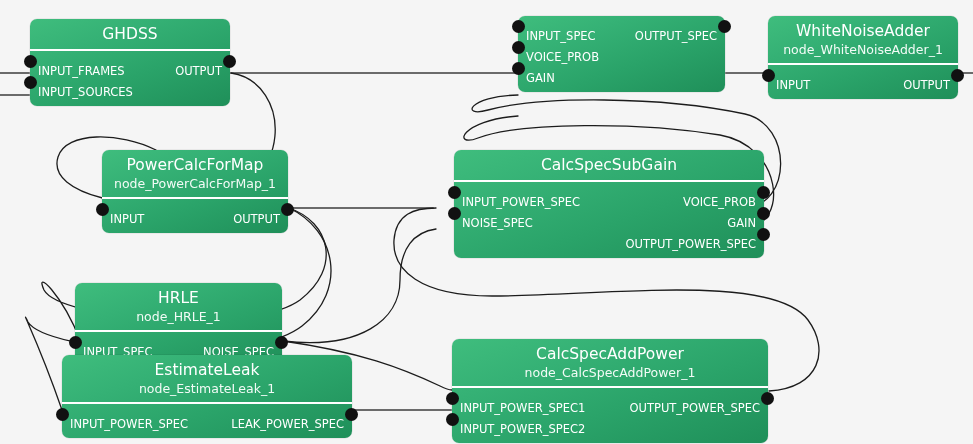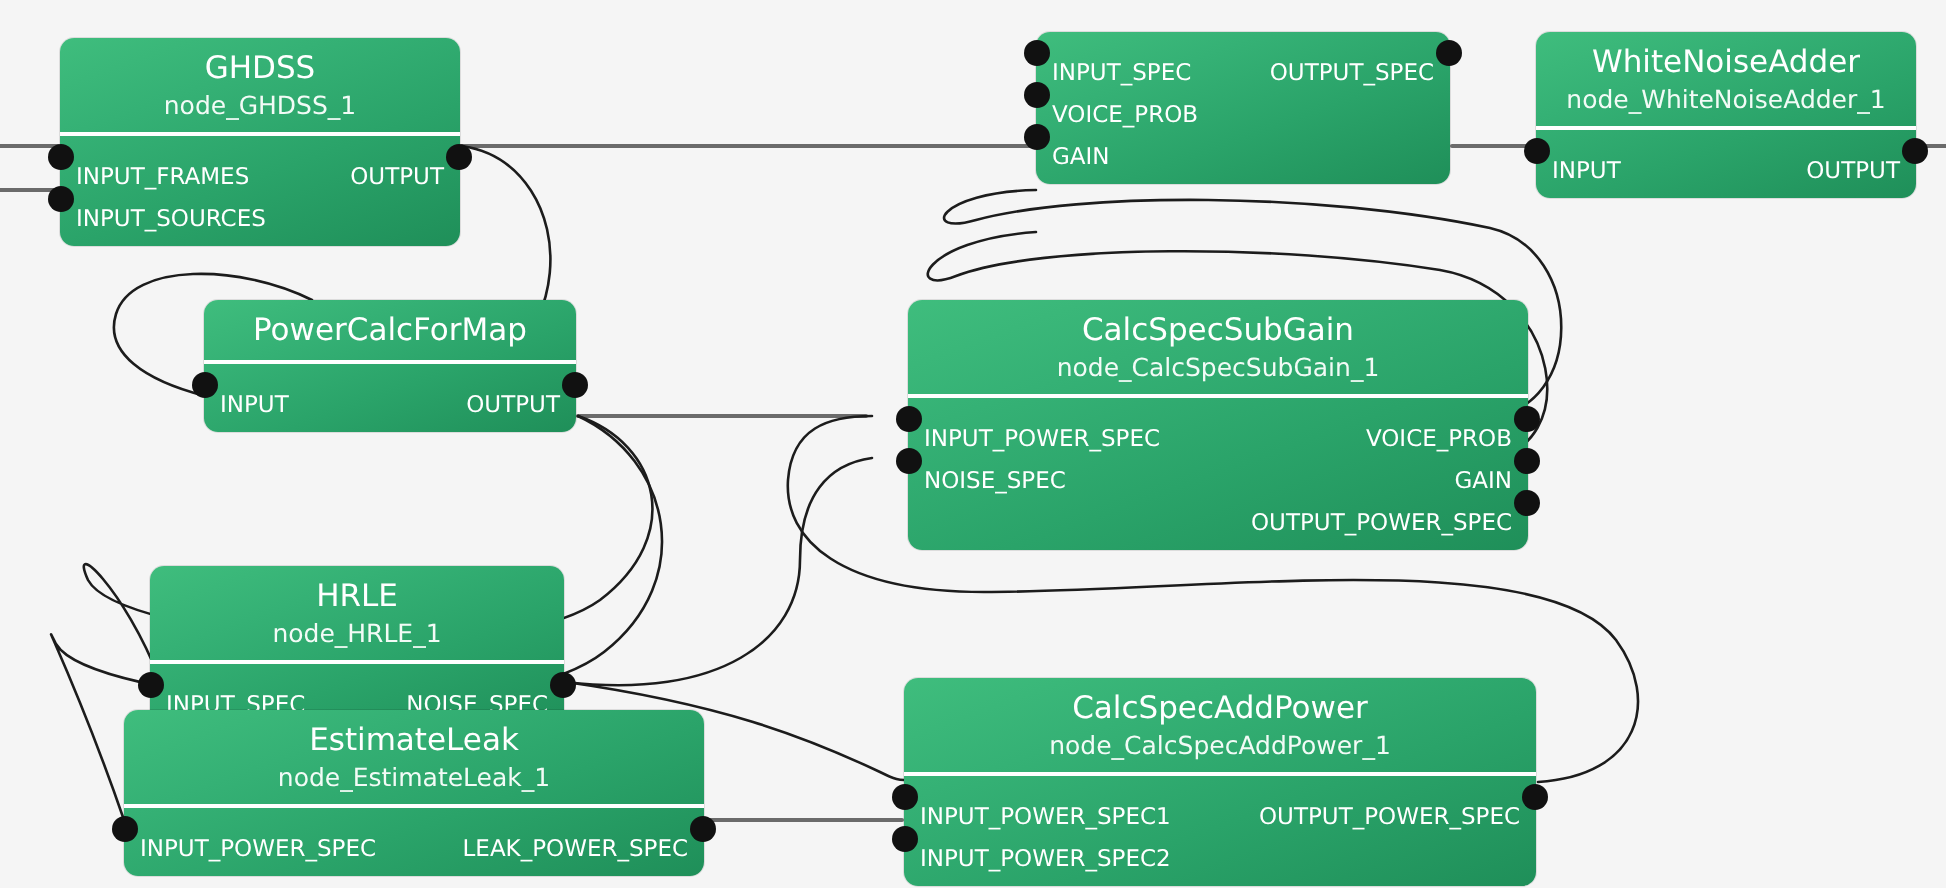--- a/index.html
+++ b/index.html
@@ -99,21 +99,20 @@
       <path d="M 353 410 L 451 410" fill="none" stroke="#6b6b6b" stroke-width="2" stroke-linecap="round"></path>
       <path d="M 769 391 C 820 388 830 350 808 320 C 772 272 600 296 492 296 C 420 296 392 270 394 240 C 396 214 414 208 436 208" fill="none" stroke="#1c1c1c" stroke-width="1.3" stroke-linecap="round"></path>
       <path d="M 0 73 L 29 73" fill="none" stroke="#6b6b6b" stroke-width="2" stroke-linecap="round"></path>
       <path d="M 0 95 L 29 95" fill="none" stroke="#6b6b6b" stroke-width="2" stroke-linecap="round"></path>
       <path d="M 959 73 L 973 73" fill="none" stroke="#6b6b6b" stroke-width="2" stroke-linecap="round"></path>
     </svg>
   <div id="nodes-layer">
       <div class="node" style="left: 30px; top: 19px; width: 200px;">
         <div class="node-head">
           <div class="node-title">GHDSS</div>
-          <div class="node-sub">node_GHDSS_1</div>
         </div>
         <div class="ports">
           <div class="port-row">
             <div class="dot in"></div>
             <div class="port-label in">INPUT_FRAMES</div>
             <div class="dot out"></div>
             <div class="port-label out">OUTPUT</div>
           </div>
           <div class="port-row">
             <div class="dot in"></div>
@@ -152,35 +151,35 @@
             <div class="port-label in">INPUT</div>
             <div class="dot out"></div>
             <div class="port-label out">OUTPUT</div>
           </div>
           <div class="spacer"></div>
         </div>
       </div>
       <div class="node" style="left: 102px; top: 150px; width: 186px;">
         <div class="node-head">
           <div class="node-title">PowerCalcForMap</div>
+          <div class="node-sub">node_PowerCalcForMap_1</div>
         </div>
         <div class="ports">
           <div class="port-row">
             <div class="dot in"></div>
             <div class="port-label in">INPUT</div>
             <div class="dot out"></div>
             <div class="port-label out">OUTPUT</div>
           </div>
           <div class="spacer"></div>
         </div>
       </div>
       <div class="node" style="left: 454px; top: 150px; width: 310px;">
         <div class="node-head">
           <div class="node-title">CalcSpecSubGain</div>
-          <div class="node-sub">node_CalcSpecSubGain_1</div>
         </div>
         <div class="ports">
           <div class="port-row">
             <div class="dot in"></div>
             <div class="port-label in">INPUT_POWER_SPEC</div>
             <div class="dot out"></div>
             <div class="port-label out">VOICE_PROB</div>
           </div>
           <div class="port-row">
             <div class="dot in"></div>

